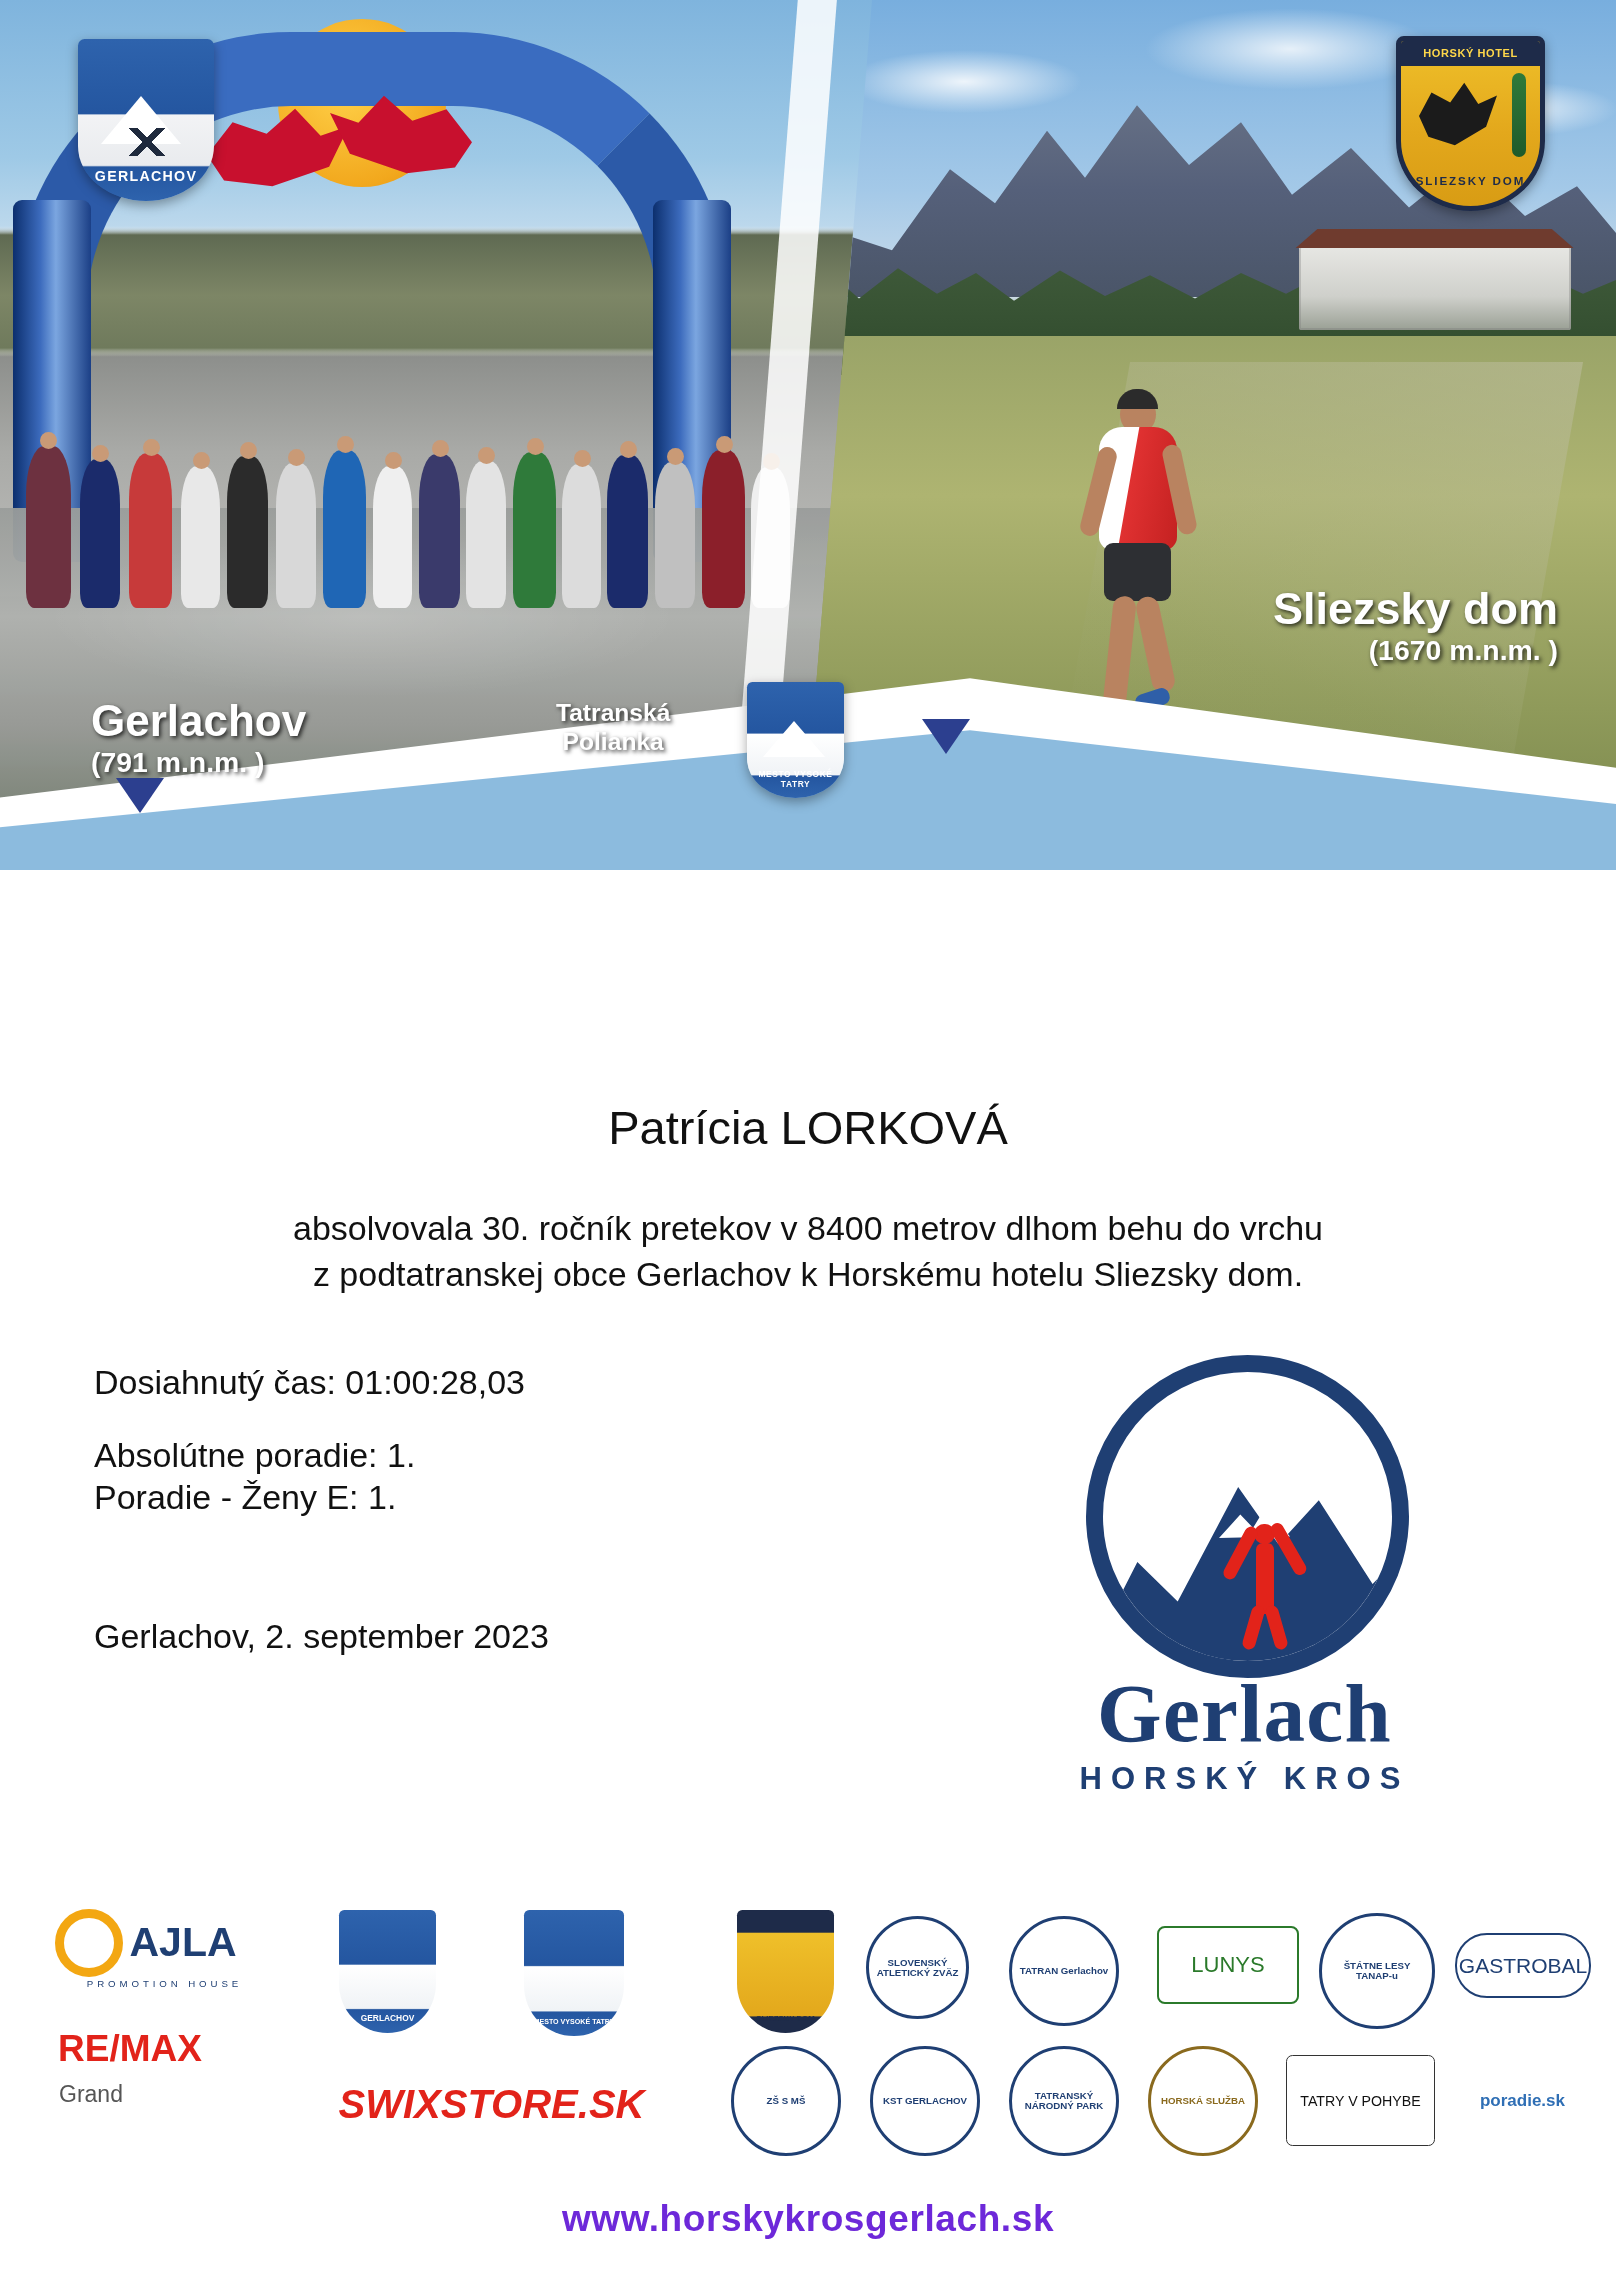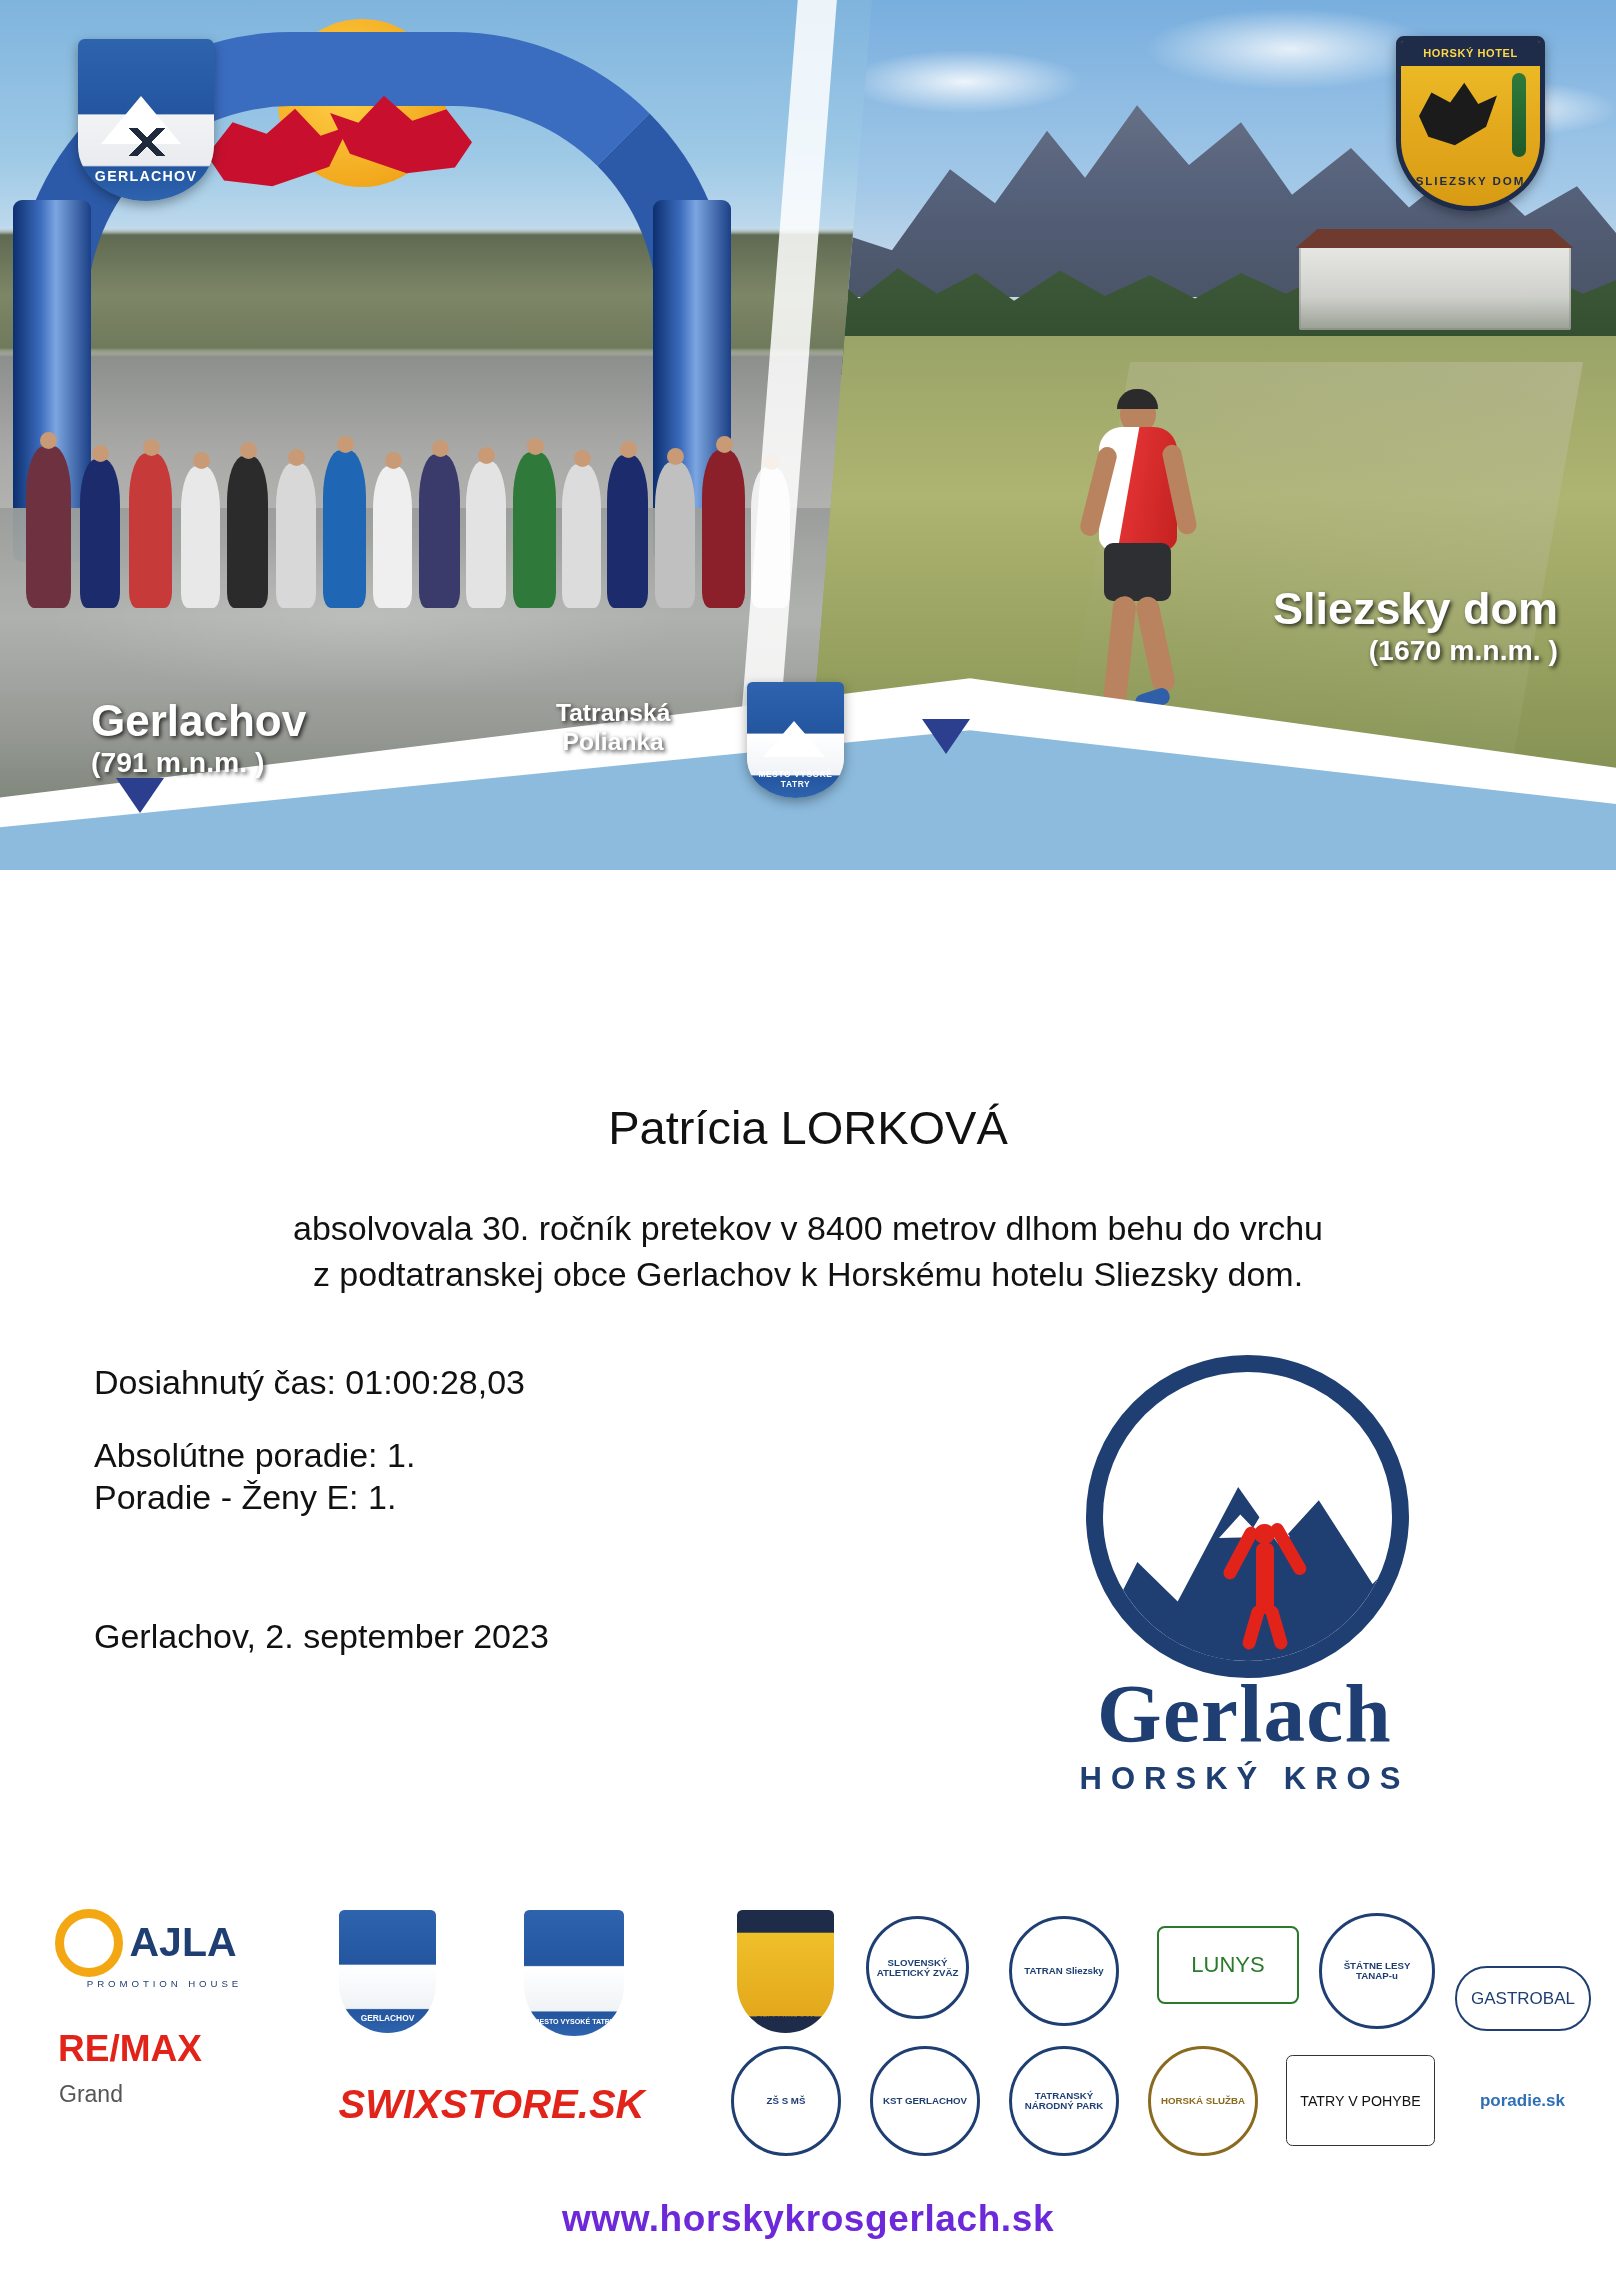--- a/index.html
+++ b/index.html
@@ -598,21 +598,21 @@
     background: linear-gradient(180deg,#2e63ad 0%, #2456a0 44%, #ffffff 45%, #f0f3f6 80%, #2456a0 81%, #2e63ad 100%); }
   .hh-shield { left: 737px; top: 13px; width: 97px; height: 123px;
     background: linear-gradient(180deg,#1e2b49 0%, #1e2b49 18%, #efc02a 19%, #e3a81c 86%, #1e2b49 87%);
     color: #1e2b49; }
   .sp-slovak { left: 866px; top: 19.4px; width: 103px; height: 103px; }
   .sp-tatran { left: 1009px; top: 19.4px; width: 110px; height: 110px; }
   .sp-lunys { left: 1157px; top: 29px; width: 142px; height: 78px;
     border: 2.6px solid #2b7a2b; border-radius: 7.8px; background:#fff; color:#2b7a2b; font-size: 22px; }
   .sp-lesy { left: 1319px; top: 16px; width: 116px; height: 116px; }
   .sp-gastrobal { left: 1455px; top: 36px; width: 136px; height: 65px;
-    border-radius: 32px; border: 2.6px solid #1f3f73; background: #fff; color: #1f3f73; font-size: 17px; margin-top: 33px; }
+    border-radius: 32px; border: 2.6px solid #1f3f73; background: #fff; color: #1f3f73; font-size: 21px; }
   .sp-r2 { top: 149px; width: 110px; height: 110px; }
   .sp-zs { left: 731px; }
   .sp-kst { left: 870px; }
   .sp-tanap { left: 1009px; }
   .sp-narodny { left: 1148px; border-color: #8a6a1e; color: #8a6a1e; }
   .sp-tatry { left: 1286px; top: 158px; width: 149px; height: 91px;
     border: 1.9px solid #333; border-radius: 6.5px; background: #fff; color: #111; font-size: 14.2px; }
   .sp-pretekaj { left: 1458px; top: 162px; width: 129px; height: 84px;
     background: #fff; color: #2f6fb5; font-size: 17px; font-weight: bold; }
 
@@ -796,21 +796,21 @@
 
   <div class="sp sp-shield hh-shield">
     <span style="font-size:7.8px;">SLIEZSKY DOM</span>
   </div>
 
   <div class="sp sp-round sp-slovak">
     <span>SLOVENSKÝ ATLETICKÝ ZVÄZ</span>
   </div>
 
   <div class="sp sp-round sp-tatran">
-    <span>TATRAN Sliezsky</span>
+    <span>TATRAN Gerlachov</span>
   </div>
 
   <div class="sp sp-lunys">
     <span>LUNYS</span>
   </div>
 
   <div class="sp sp-round sp-lesy">
     <span>ŠTÁTNE LESY TANAP-u</span>
   </div>
 

